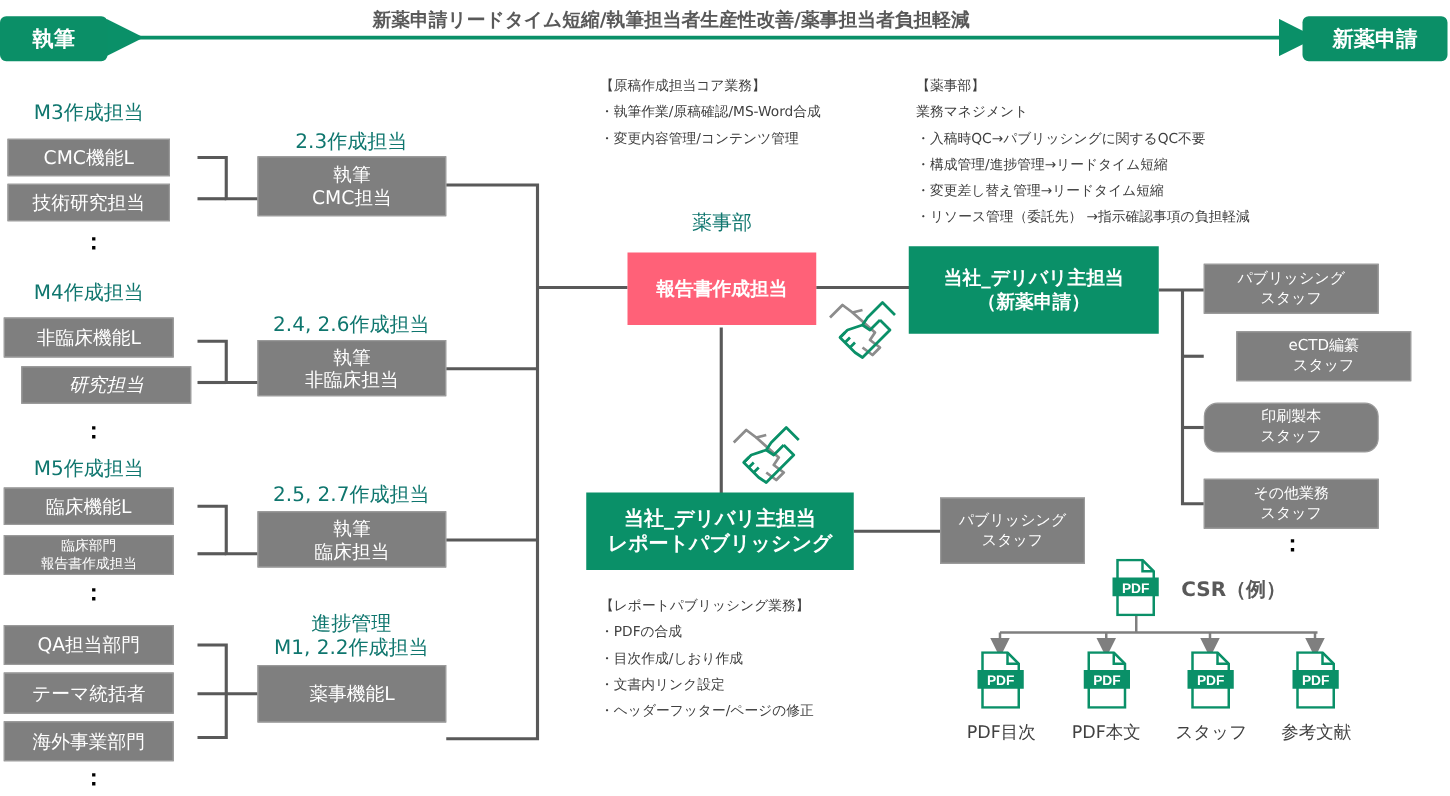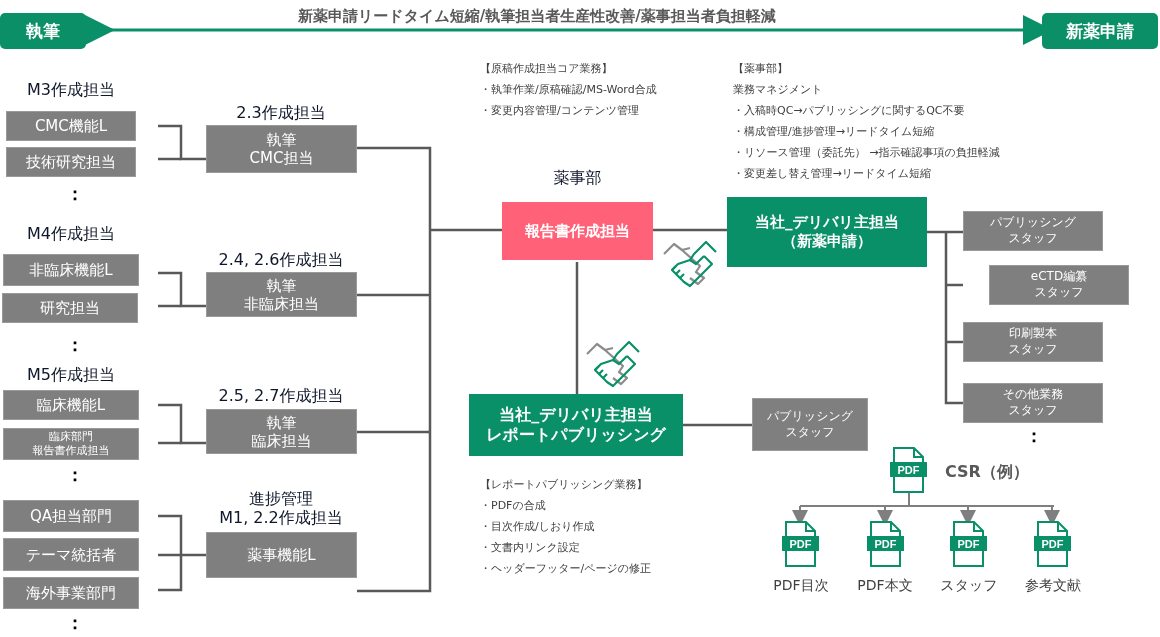--- a/index.html
+++ b/index.html
@@ -4,21 +4,21 @@
 <style>
   html, body { margin: 0; padding: 0; background: #ffffff; }
   body { width: 1160px; height: 637px; position: relative; overflow: hidden;
          font-family: "DejaVu Sans", "Liberation Sans", sans-serif; color: #595959; }
   .abs { position: absolute; }
   .gbox { position: absolute; background: #7f7f7f; color: #ffffff; display: flex;
           align-items: center; justify-content: center; text-align: center;
           font-size: 15px; line-height: 1.2; box-sizing: border-box; border: 1px solid #9a9a9a; }
   .gbox.small { font-size: 11px; line-height: 1.25; }
   .gbox.staff { font-size: 12px; line-height: 1.3; }
-  .label { position: absolute; font-size: 16px; color: #0f172a; white-space: nowrap; text-align: center; }
+  .label { position: absolute; font-size: 16px; color: #0f766e; white-space: nowrap; text-align: center; }
   .dots { position: absolute; font-size: 18px; font-weight: bold; color: #000; line-height: 1; }
   .greenbtn { position: absolute; background: #0b8f67; color: #fff; font-weight: bold; font-size: 17px;
               display: flex; align-items: center; justify-content: center; border-radius: 5px; }
   .greenbox { position: absolute; background: #0a9068; color: #fff; font-weight: bold; font-size: 15px;
               display: flex; flex-direction: column; justify-content: center;
               text-align: center; line-height: 1.25; }
   .pinkbox { position: absolute; background: #ff6178; color: #fff; font-weight: bold; font-size: 15px;
              display: flex; align-items: center; justify-content: center; }
   .note { position: absolute; font-size: 11px; color: #404040; line-height: 21px; white-space: nowrap; }
   .title { position: absolute; font-size: 15px; font-weight: bold; color: #595959; white-space: nowrap; }
@@ -90,21 +90,21 @@
 <div class="gbox" style="left:6px;top:147px;width:130px;height:30px;">技術研究担当</div>
 <div class="dots" style="left:66px;top:185px;">：</div>
 <div class="label" style="left:206px;top:103px;width:150px;">2.3作成担当</div>
 <div class="gbox" style="left:206px;top:125px;width:151px;height:48px;flex-direction:column;">
   <span>執筆</span>
   <span>CMC担当</span>
 </div>
 
 <div class="label" style="left:6px;top:224px;width:130px;">M4作成担当</div>
 <div class="gbox" style="left:3px;top:254px;width:136px;height:32px;">非臨床機能L</div>
-<div class="gbox" style="left:2px;top:293px;width:136px;height:30px;">研究担当</div>
+<div class="gbox" style="left:17px;top:293px;width:136px;height:30px;font-style:italic;">研究担当</div>
 <div class="dots" style="left:66px;top:336px;">：</div>
 <div class="label" style="left:206px;top:250px;width:150px;">2.4, 2.6作成担当</div>
 <div class="gbox" style="left:206px;top:272px;width:151px;height:45px;flex-direction:column;">
   <span>執筆</span>
   <span>非臨床担当</span>
 </div>
 
 <div class="label" style="left:6px;top:365px;width:130px;">M5作成担当</div>
 <div class="gbox" style="left:3px;top:390px;width:136px;height:30px;">臨床機能L</div>
 <div class="gbox small" style="left:3px;top:428px;width:136px;height:32px;white-space:pre-line;">臨床部門
@@ -128,22 +128,22 @@
   <div>【原稿作成担当コア業務】</div>
   <div>・執筆作業/原稿確認/MS-Word合成</div>
   <div>・変更内容管理/コンテンツ管理</div>
 </div>
 
 <div class="note" style="left:733px;top:58px;">
   <div>【薬事部】</div>
   <div>業務マネジメント</div>
   <div>・入稿時QC→パブリッシングに関するQC不要</div>
   <div>・構成管理/進捗管理→リードタイム短縮</div>
+  <div>・変更差し替え管理→リードタイム短縮</div>
   <div>・リソース管理（委託先） →指示確認事項の負担軽減</div>
-  <div>・変更差し替え管理→リードタイム短縮</div>
 </div>
 
 <div class="label" style="left:540px;top:168px;width:75px;">薬事部</div>
 <div class="pinkbox" style="left:502px;top:202px;width:151px;height:58px;">報告書作成担当</div>
 
 <svg class="abs" style="left:660px;top:236px;" width="62" height="56" viewBox="0 0 62 56">
   <g fill="none" stroke-width="2.2" stroke-linejoin="round">
     <path d="M4,18 L14,8 L22,14 L30,12" stroke="#8c8c8c"></path>
     <path d="M22,14 L40,30 L36,36 L44,42 L38,48 L30,42" stroke="#8c8c8c"></path>
     <path d="M56,16 L46,6 L34,18 L30,24 L36,28 L44,20" stroke="#0a9068"></path>
@@ -167,21 +167,21 @@
 </div>
 
 <div class="gbox staff" style="left:963px;top:211px;width:140px;height:40px;flex-direction:column;">
   <span>パブリッシング</span>
   <span>スタッフ</span>
 </div>
 <div class="gbox staff" style="left:963px;top:265px;width:140px;height:40px;flex-direction:column;margin-left:26px;">
   <span>eCTD編纂</span>
   <span>スタッフ</span>
 </div>
-<div class="gbox staff" style="left:963px;top:322px;width:140px;height:40px;flex-direction:column;">
+<div class="gbox staff" style="left:963px;top:322px;width:140px;height:40px;flex-direction:column;border-radius:11px;">
   <span>印刷製本</span>
   <span>スタッフ</span>
 </div>
 <div class="gbox staff" style="left:963px;top:383px;width:140px;height:40px;flex-direction:column;">
   <span>その他業務</span>
   <span>スタッフ</span>
 </div>
 <div class="dots" style="left:1025px;top:427px;">：</div>
 
 <div class="greenbox" style="left:469px;top:394px;width:214px;height:62px;font-size:16px;">

